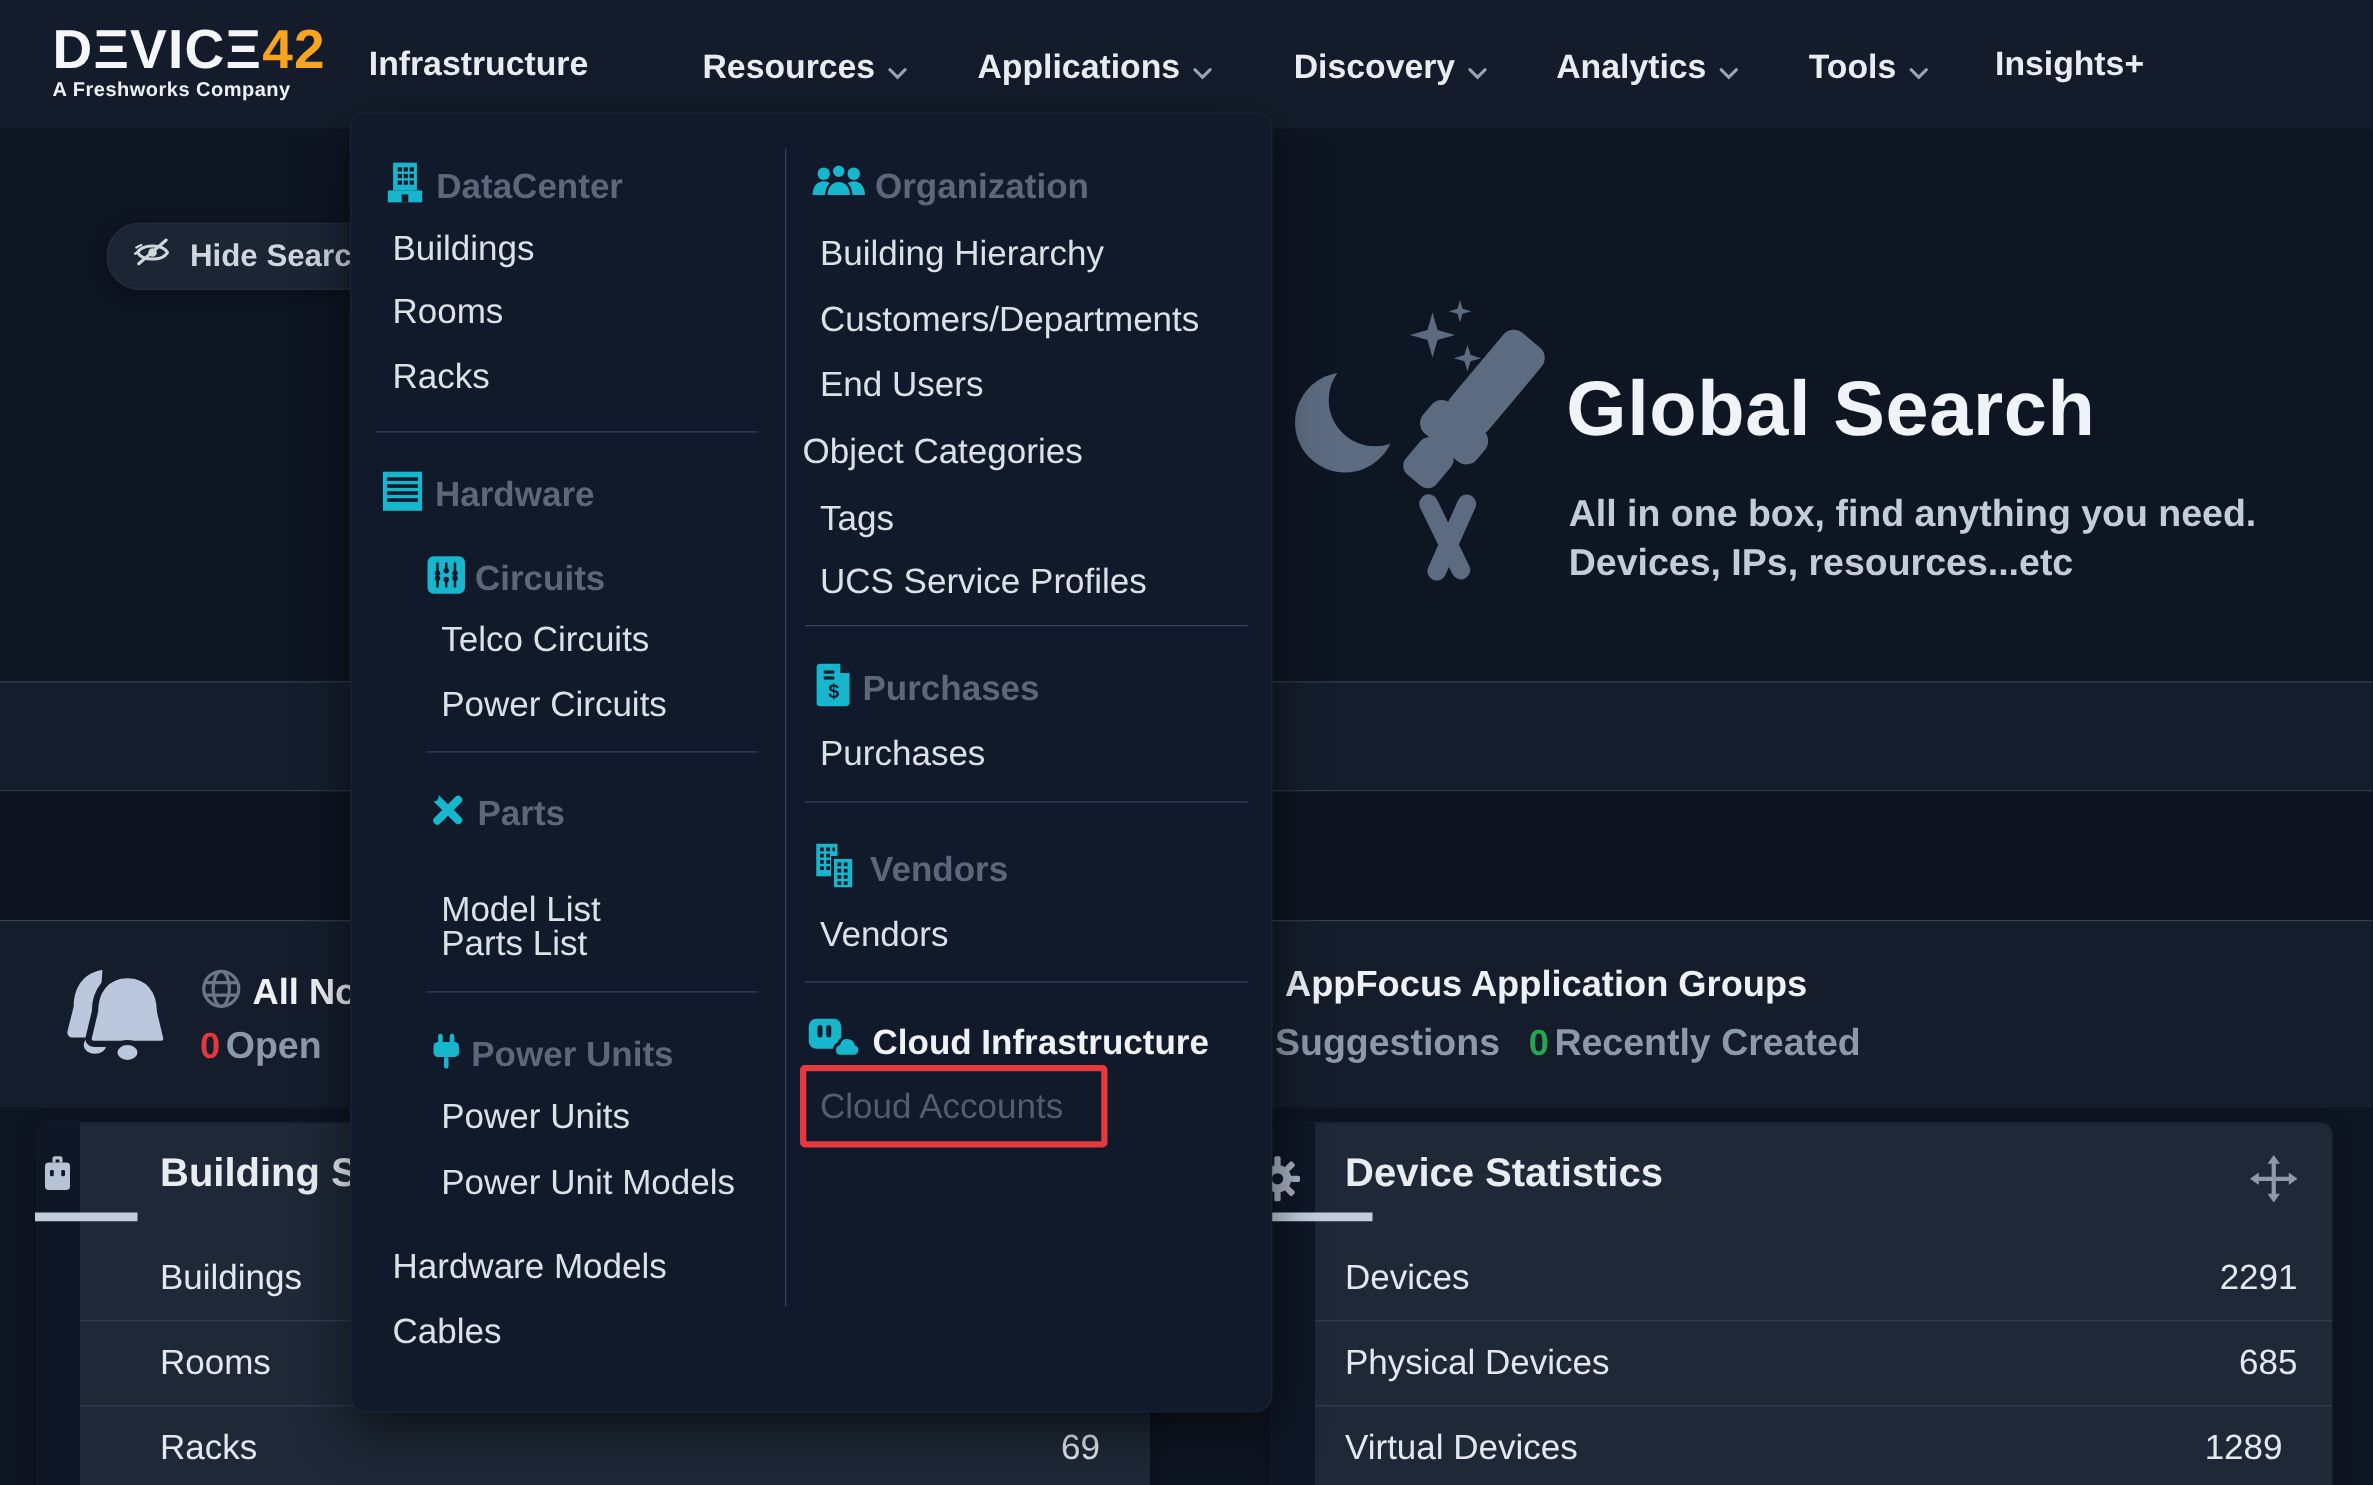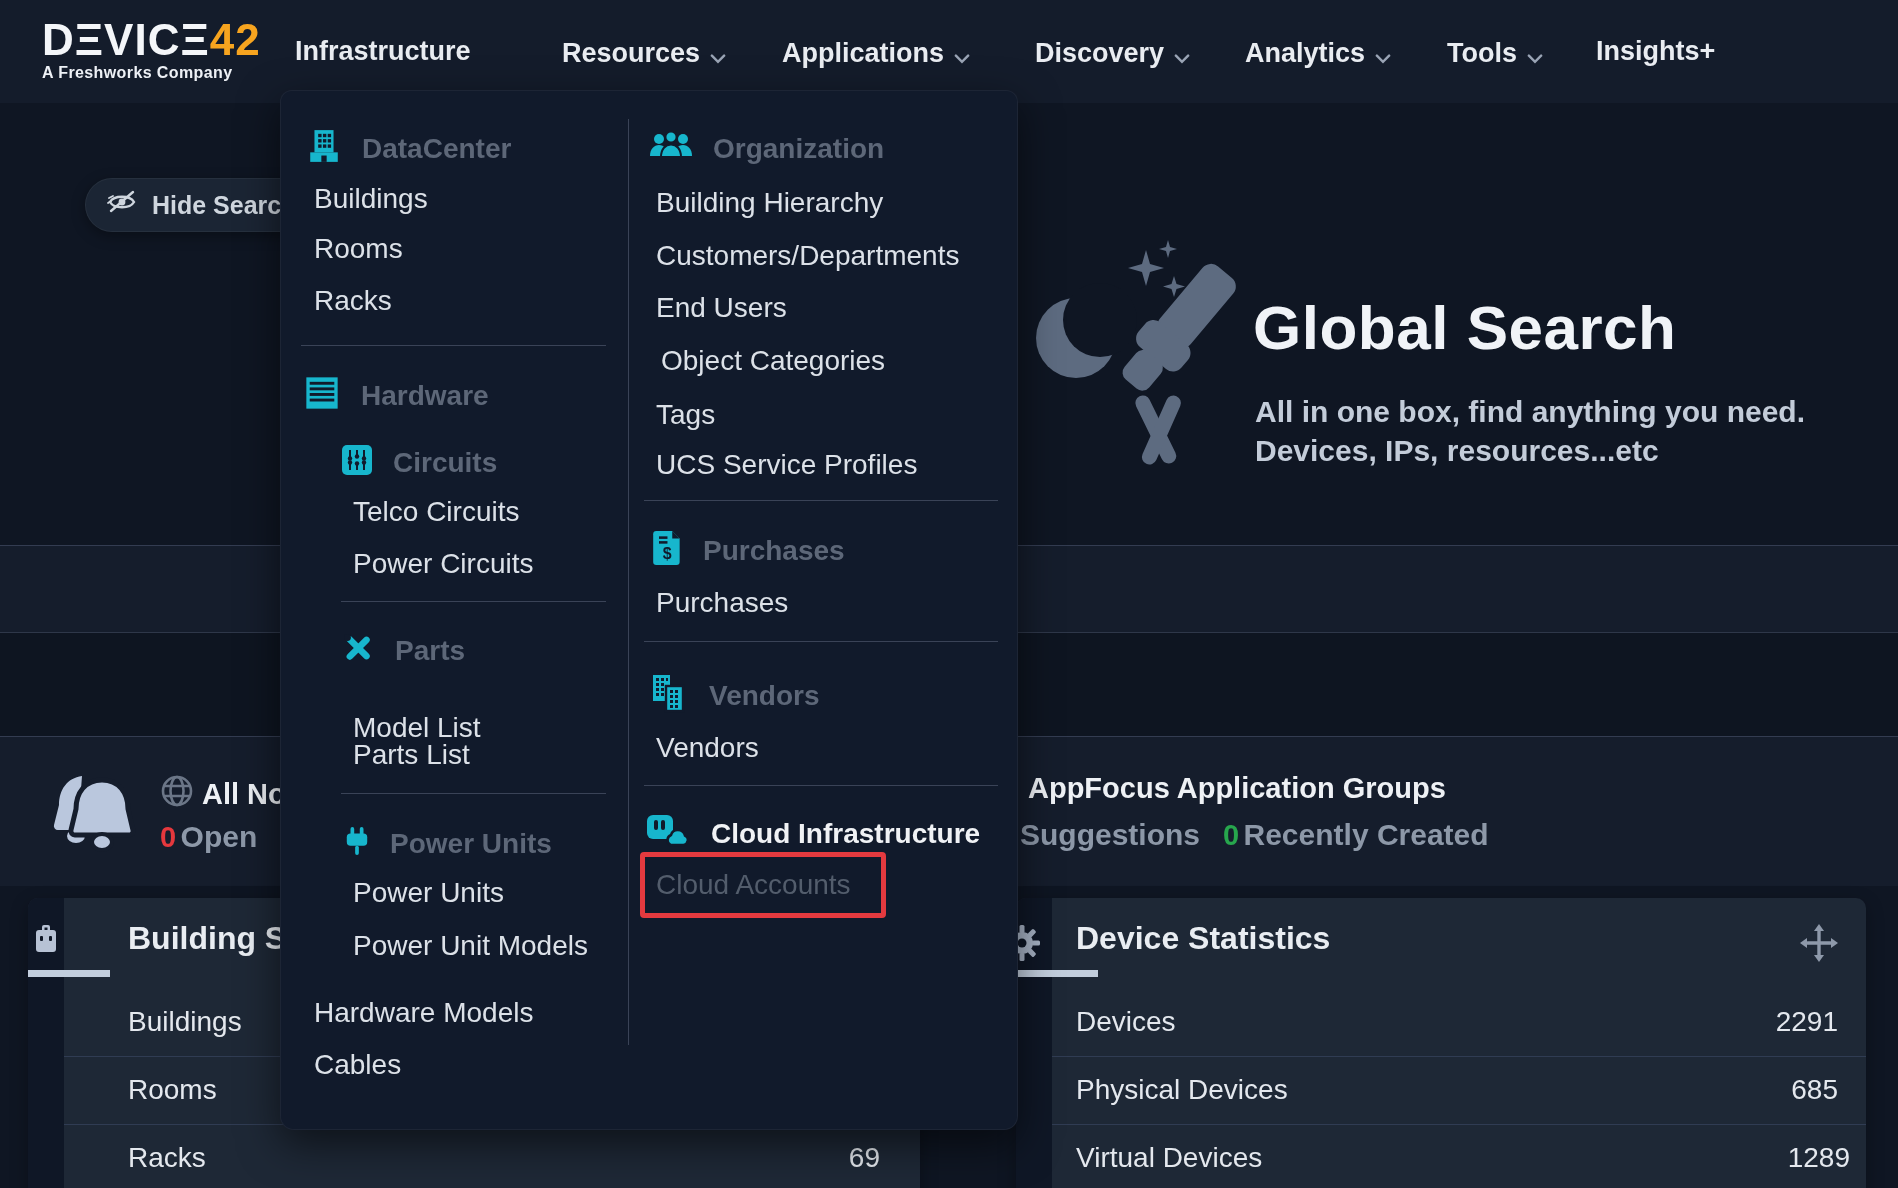--- a/index.html
+++ b/index.html
@@ -43,21 +43,21 @@
   .prow{position:absolute;left:36px;right:0;height:68px;border-bottom:1px solid #303c53;
         display:flex;align-items:center;justify-content:space-between;cursor:pointer;}
   .prow .plabel{font-size:28px;color:#e4e8ee;}
   .prow .pvalue{font-size:28px;color:#e4e8ee;}
   
   .dropdown{position:absolute;left:280px;top:90px;width:736px;height:1038px;background:#111a2b;
      border:1px solid rgba(255,255,255,.05);border-radius:12px 12px 14px 14px;z-index:50;
      box-shadow:0 14px 40px rgba(0,0,0,.55);}
   .col-divider{position:absolute;left:347px;top:28px;width:1px;height:926px;background:#3a4357;}
   .m-divider{position:absolute;height:1px;background:#3a4357;}
-  .m-header{position:absolute;display:flex;align-items:center;gap:20px;height:40px;
+  .m-header{position:absolute;display:flex;align-items:center;gap:7px;height:40px;
      font-size:28px;font-weight:bold;color:#5d6778;white-space:nowrap;cursor:default;}
   .m-header.white{color:#f0f2f5;}
   .m-item{position:absolute;height:34px;line-height:34px;font-size:28px;color:#dce1e8;
      white-space:nowrap;cursor:pointer;}
   .m-item.dim{color:#535d6c;}
   .ticon{flex:0 0 auto;display:block;}
   
   .red-box{position:absolute;left:640px;top:852px;width:236px;height:56px;border:5px solid #e43a3f;
      border-radius:4px;z-index:60;pointer-events:none;}
 </style>
@@ -247,21 +247,21 @@
   <div class="prow" style="top:90px;">
     <span class="plabel" style="margin-left:24px;">Devices</span>
     <span class="pvalue" style="margin-right:28px;">2291</span>
   </div>
   <div class="prow" style="top:158px;">
     <span class="plabel" style="margin-left:24px;">Physical Devices</span>
     <span class="pvalue" style="margin-right:28px;">685</span>
   </div>
   <div class="prow" style="top:226px;">
     <span class="plabel" style="margin-left:24px;">Virtual Devices</span>
-    <span class="pvalue" style="margin-right:16px;">1289</span>
+    <span class="pvalue" style="margin-right:40px;">1289</span>
   </div>
 </div>
 
 <div class="dropdown">
   <div class="col-divider"></div>
 
   <div class="m-header" style="left:25px;top:38px;">
     <span class="ticon">
       <svg width="36" height="36" viewBox="0 0 34 34" fill="#17b6cd">
         <rect x="8" y="2" width="18" height="21"></rect>
@@ -368,21 +368,21 @@
         <path d="M25 26 c0-7 4-11 9-11 s9 4 9 11 z"></path>
         <circle cx="22" cy="7" r="5.6" stroke="#111a2b" stroke-width="2"></circle>
         <path d="M12 27 c0-8 4.5-12.5 10-12.5 s10 4.5 10 12.5 z" stroke="#111a2b" stroke-width="2"></path>
       </svg>
     </span>
     <span>Organization</span>
   </div>
   <div class="m-item" style="left:375px;top:95px;">Building Hierarchy</div>
   <div class="m-item" style="left:375px;top:148px;">Customers/Departments</div>
   <div class="m-item" style="left:375px;top:200px;">End Users</div>
-  <div class="m-item" style="left:380px;top:253px;">Object Categories</div>
+  <div class="m-item" style="left:361px;top:253px;">Object Categories</div>
   <div class="m-item" style="left:375px;top:307px;">Tags</div>
   <div class="m-item" style="left:375px;top:357px;">UCS Service Profiles</div>
   <div class="m-divider" style="left:363px;top:409px;width:354px;"></div>
 
   <div class="m-header" style="left:372px;top:440px;">
     <span class="ticon">
       <svg width="30" height="36" viewBox="0 0 28 34" fill="#17b6cd">
         <path d="M3 1 h15 l7 7 v22 a3 3 0 0 1 -3 3 h-19 a3 3 0 0 1 -3 -3 v-26 a3 3 0 0 1 3 -3 z"></path>
         <path d="M18 1 l7 7 h-7 z" fill="#111a2b"></path>
         <rect x="5.5" y="6" width="8" height="2.4" fill="#111a2b"></rect>

